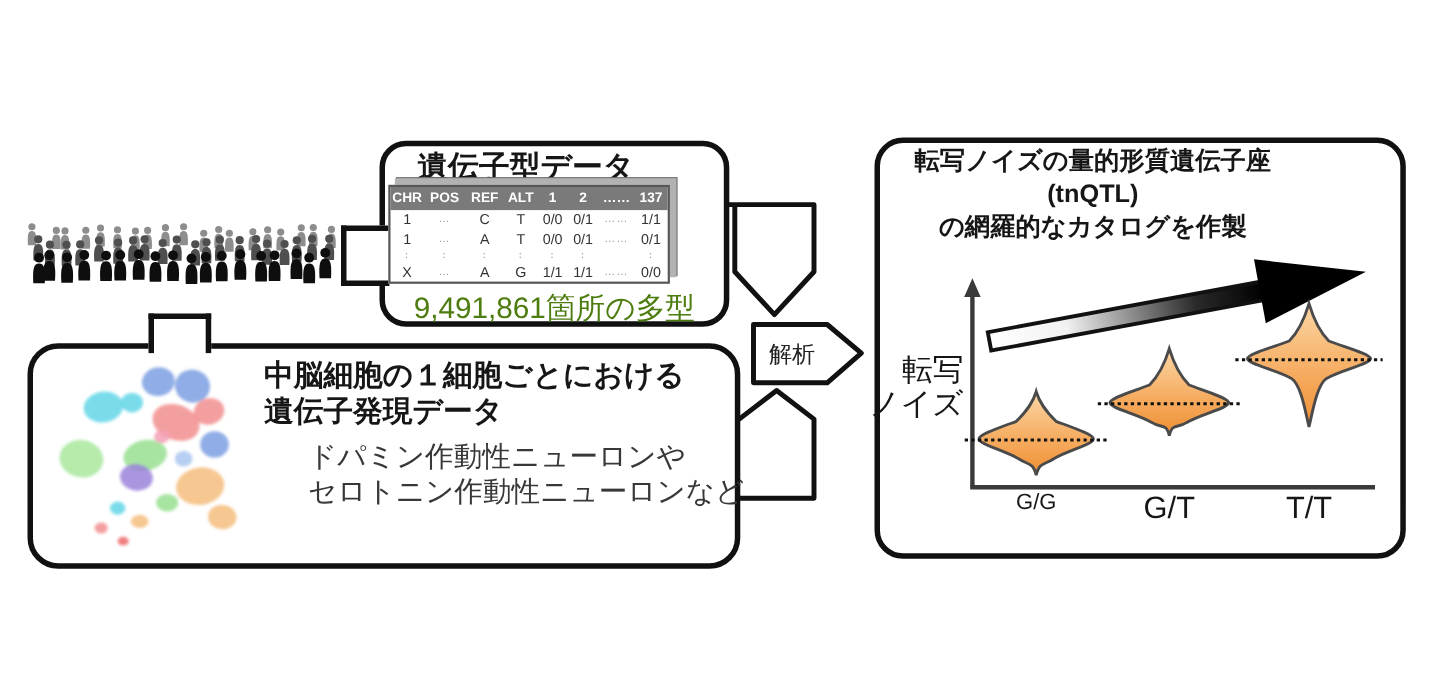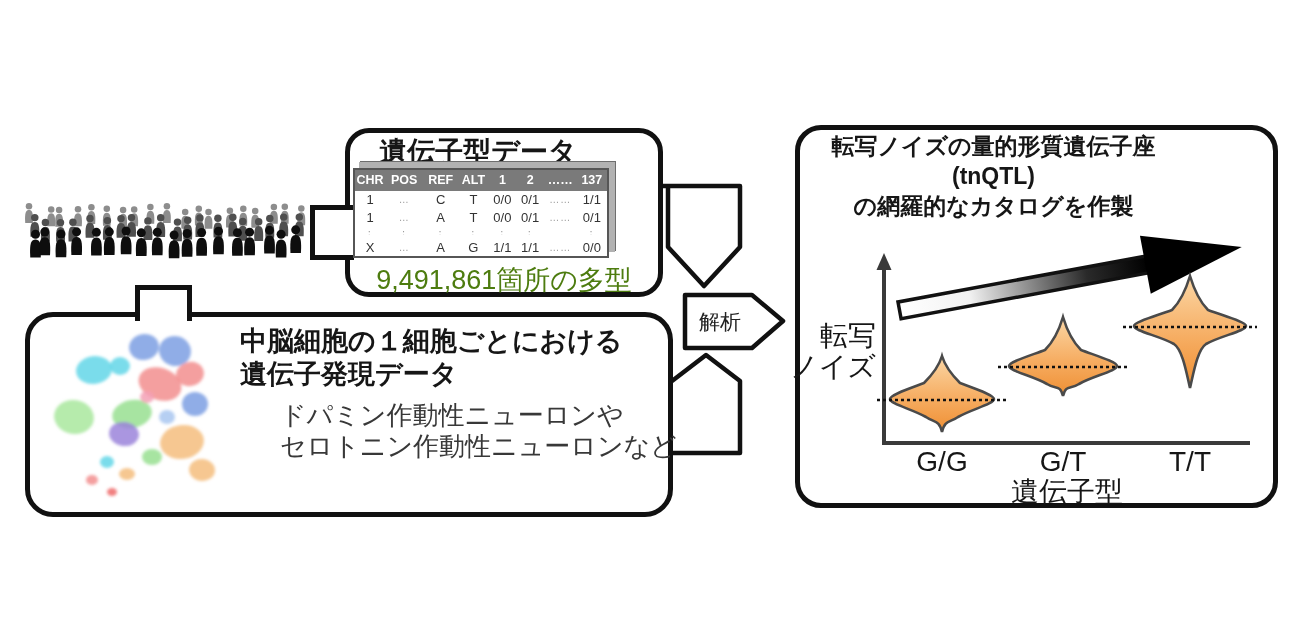--- a/index.html
+++ b/index.html
@@ -248,18 +248,17 @@
       <line x1="877" y1="400" x2="1007" y2="400"></line>
       <line x1="998" y1="367" x2="1128" y2="367"></line>
       <line x1="1123" y1="327" x2="1257" y2="327"></line>
     </g>
   </svg>
 
   <div class="txt" style="left:786px;top:320px;width:90px;text-align:right;font-size:28px;line-height:31px;">
     <div>転写</div>
     <div>ノイズ</div>
   </div>
-  <div class="txt center" style="left:902px;top:446px;width:80px;font-size:28px;">G/G</div>
+  <div class="txt center" style="left:902px;top:446px;width:80px;font-size:20px;">G/G</div>
   <div class="txt center" style="left:1023px;top:446px;width:80px;font-size:28px;">G/T</div>
   <div class="txt center" style="left:1150px;top:446px;width:80px;font-size:28px;">T/T</div>
-  <div class="txt center" style="left:997px;top:473px;width:140px;font-size:28px;">遺伝子型</div>
 
 </div>
 
 </body></html>

